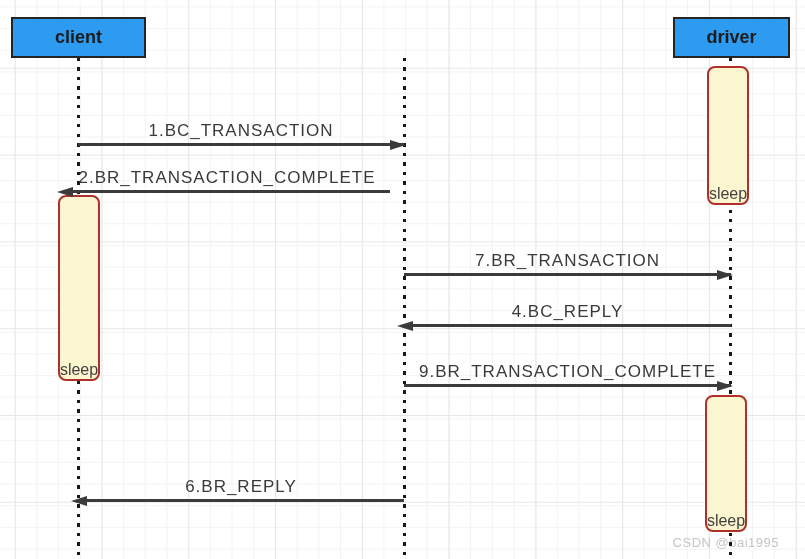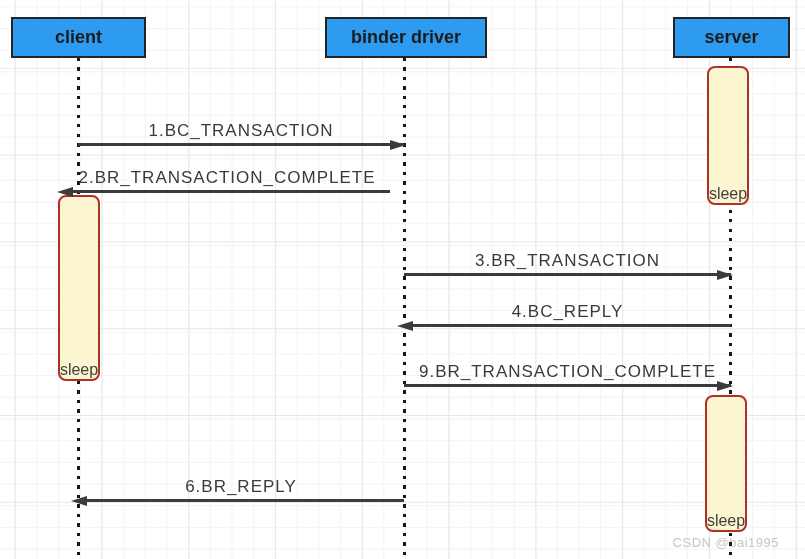--- a/index.html
+++ b/index.html
@@ -103,25 +103,22 @@
 
 <div id="canvas">
 
   <div class="lifeline" id="lifeline-client"></div>
   <div class="lifeline" id="lifeline-binder"></div>
   <div class="lifeline" id="lifeline-server"></div>
 
   <div class="actor" id="actor-client">
     <span>client</span>
   </div>
-  <div class="actor" id="actor-binder">
-    <span>binder driver</span>
-  </div>
   <div class="actor" id="actor-server">
-    <span>server</span>
+    <span>driver</span>
   </div>
 
   <div class="activation" id="activation-server-1">
     <span>sleep</span>
   </div>
   <div class="activation" id="activation-client-1">
     <span>sleep</span>
   </div>
   <div class="activation" id="activation-server-2">
     <span>sleep</span>
@@ -133,21 +130,21 @@
     <div class="head"></div>
   </div>
 
   <div class="msg dir-left" id="msg-2">
     <div class="label">2.BR_TRANSACTION_COMPLETE</div>
     <div class="line"></div>
     <div class="head"></div>
   </div>
 
   <div class="msg dir-right" id="msg-3">
-    <div class="label">3.BR_TRANSACTION</div>
+    <div class="label">7.BR_TRANSACTION</div>
     <div class="line"></div>
     <div class="head"></div>
   </div>
 
   <div class="msg dir-left" id="msg-4">
     <div class="label">4.BC_REPLY</div>
     <div class="line"></div>
     <div class="head"></div>
   </div>
 

